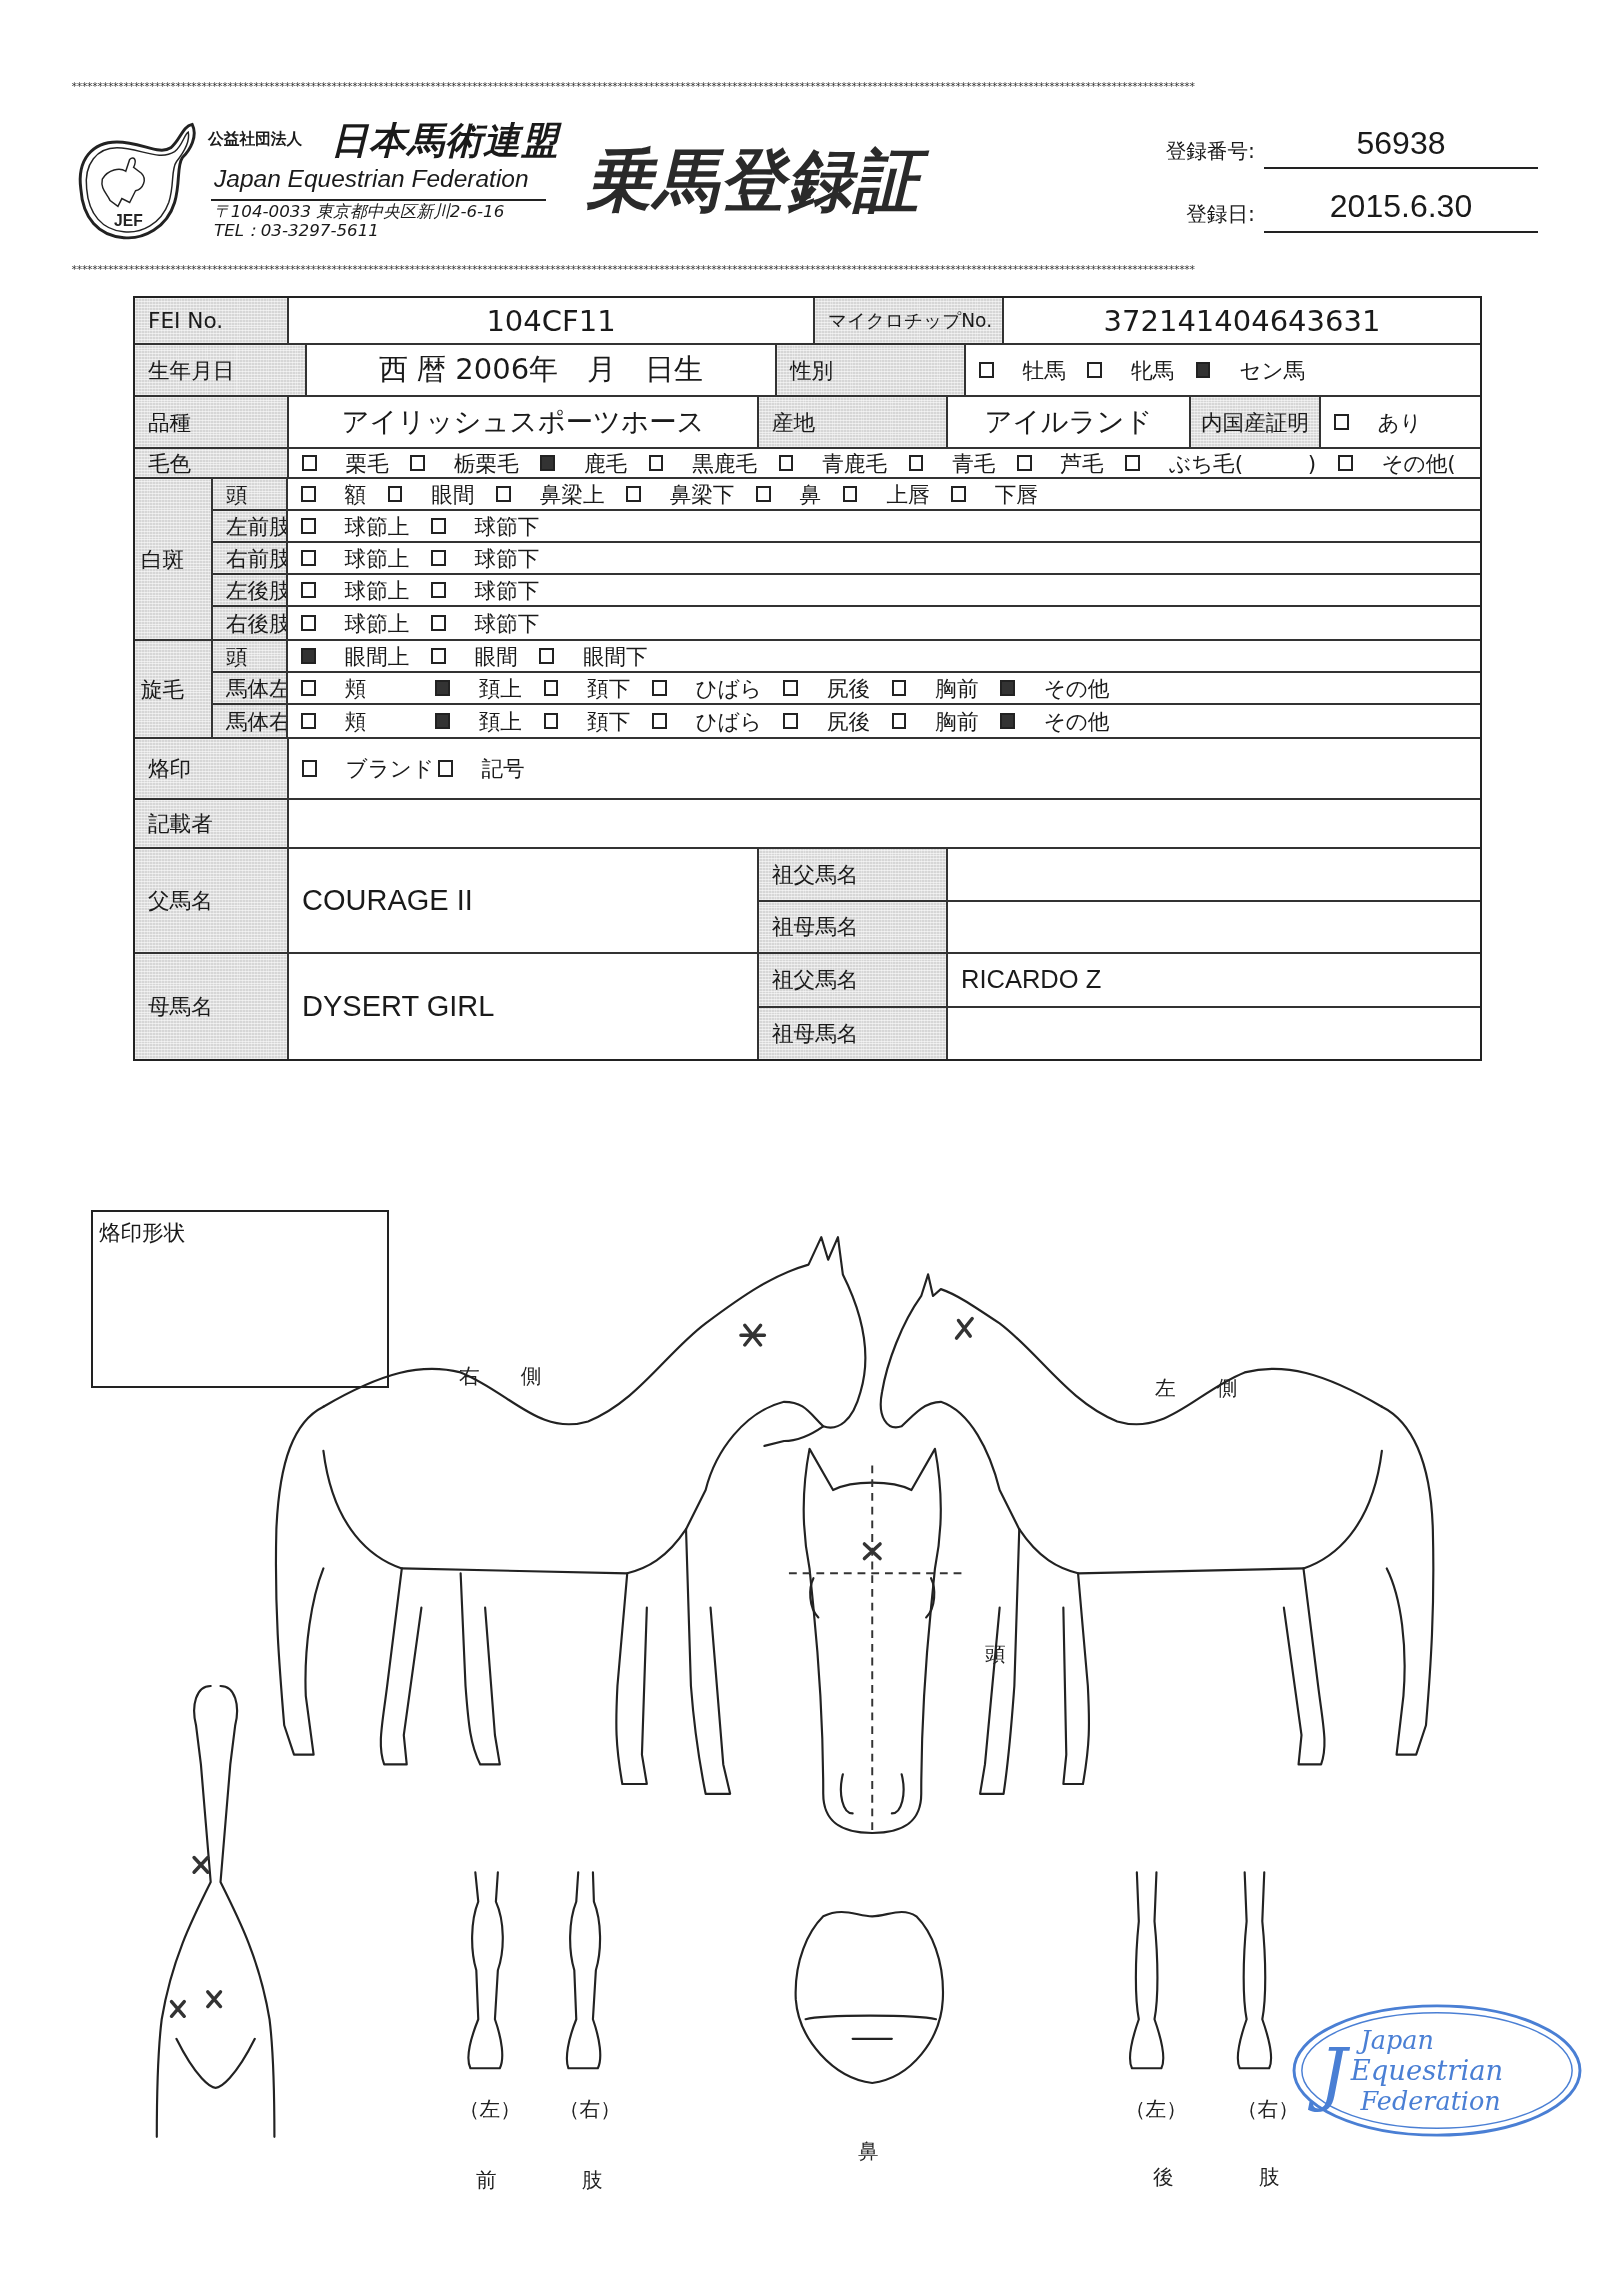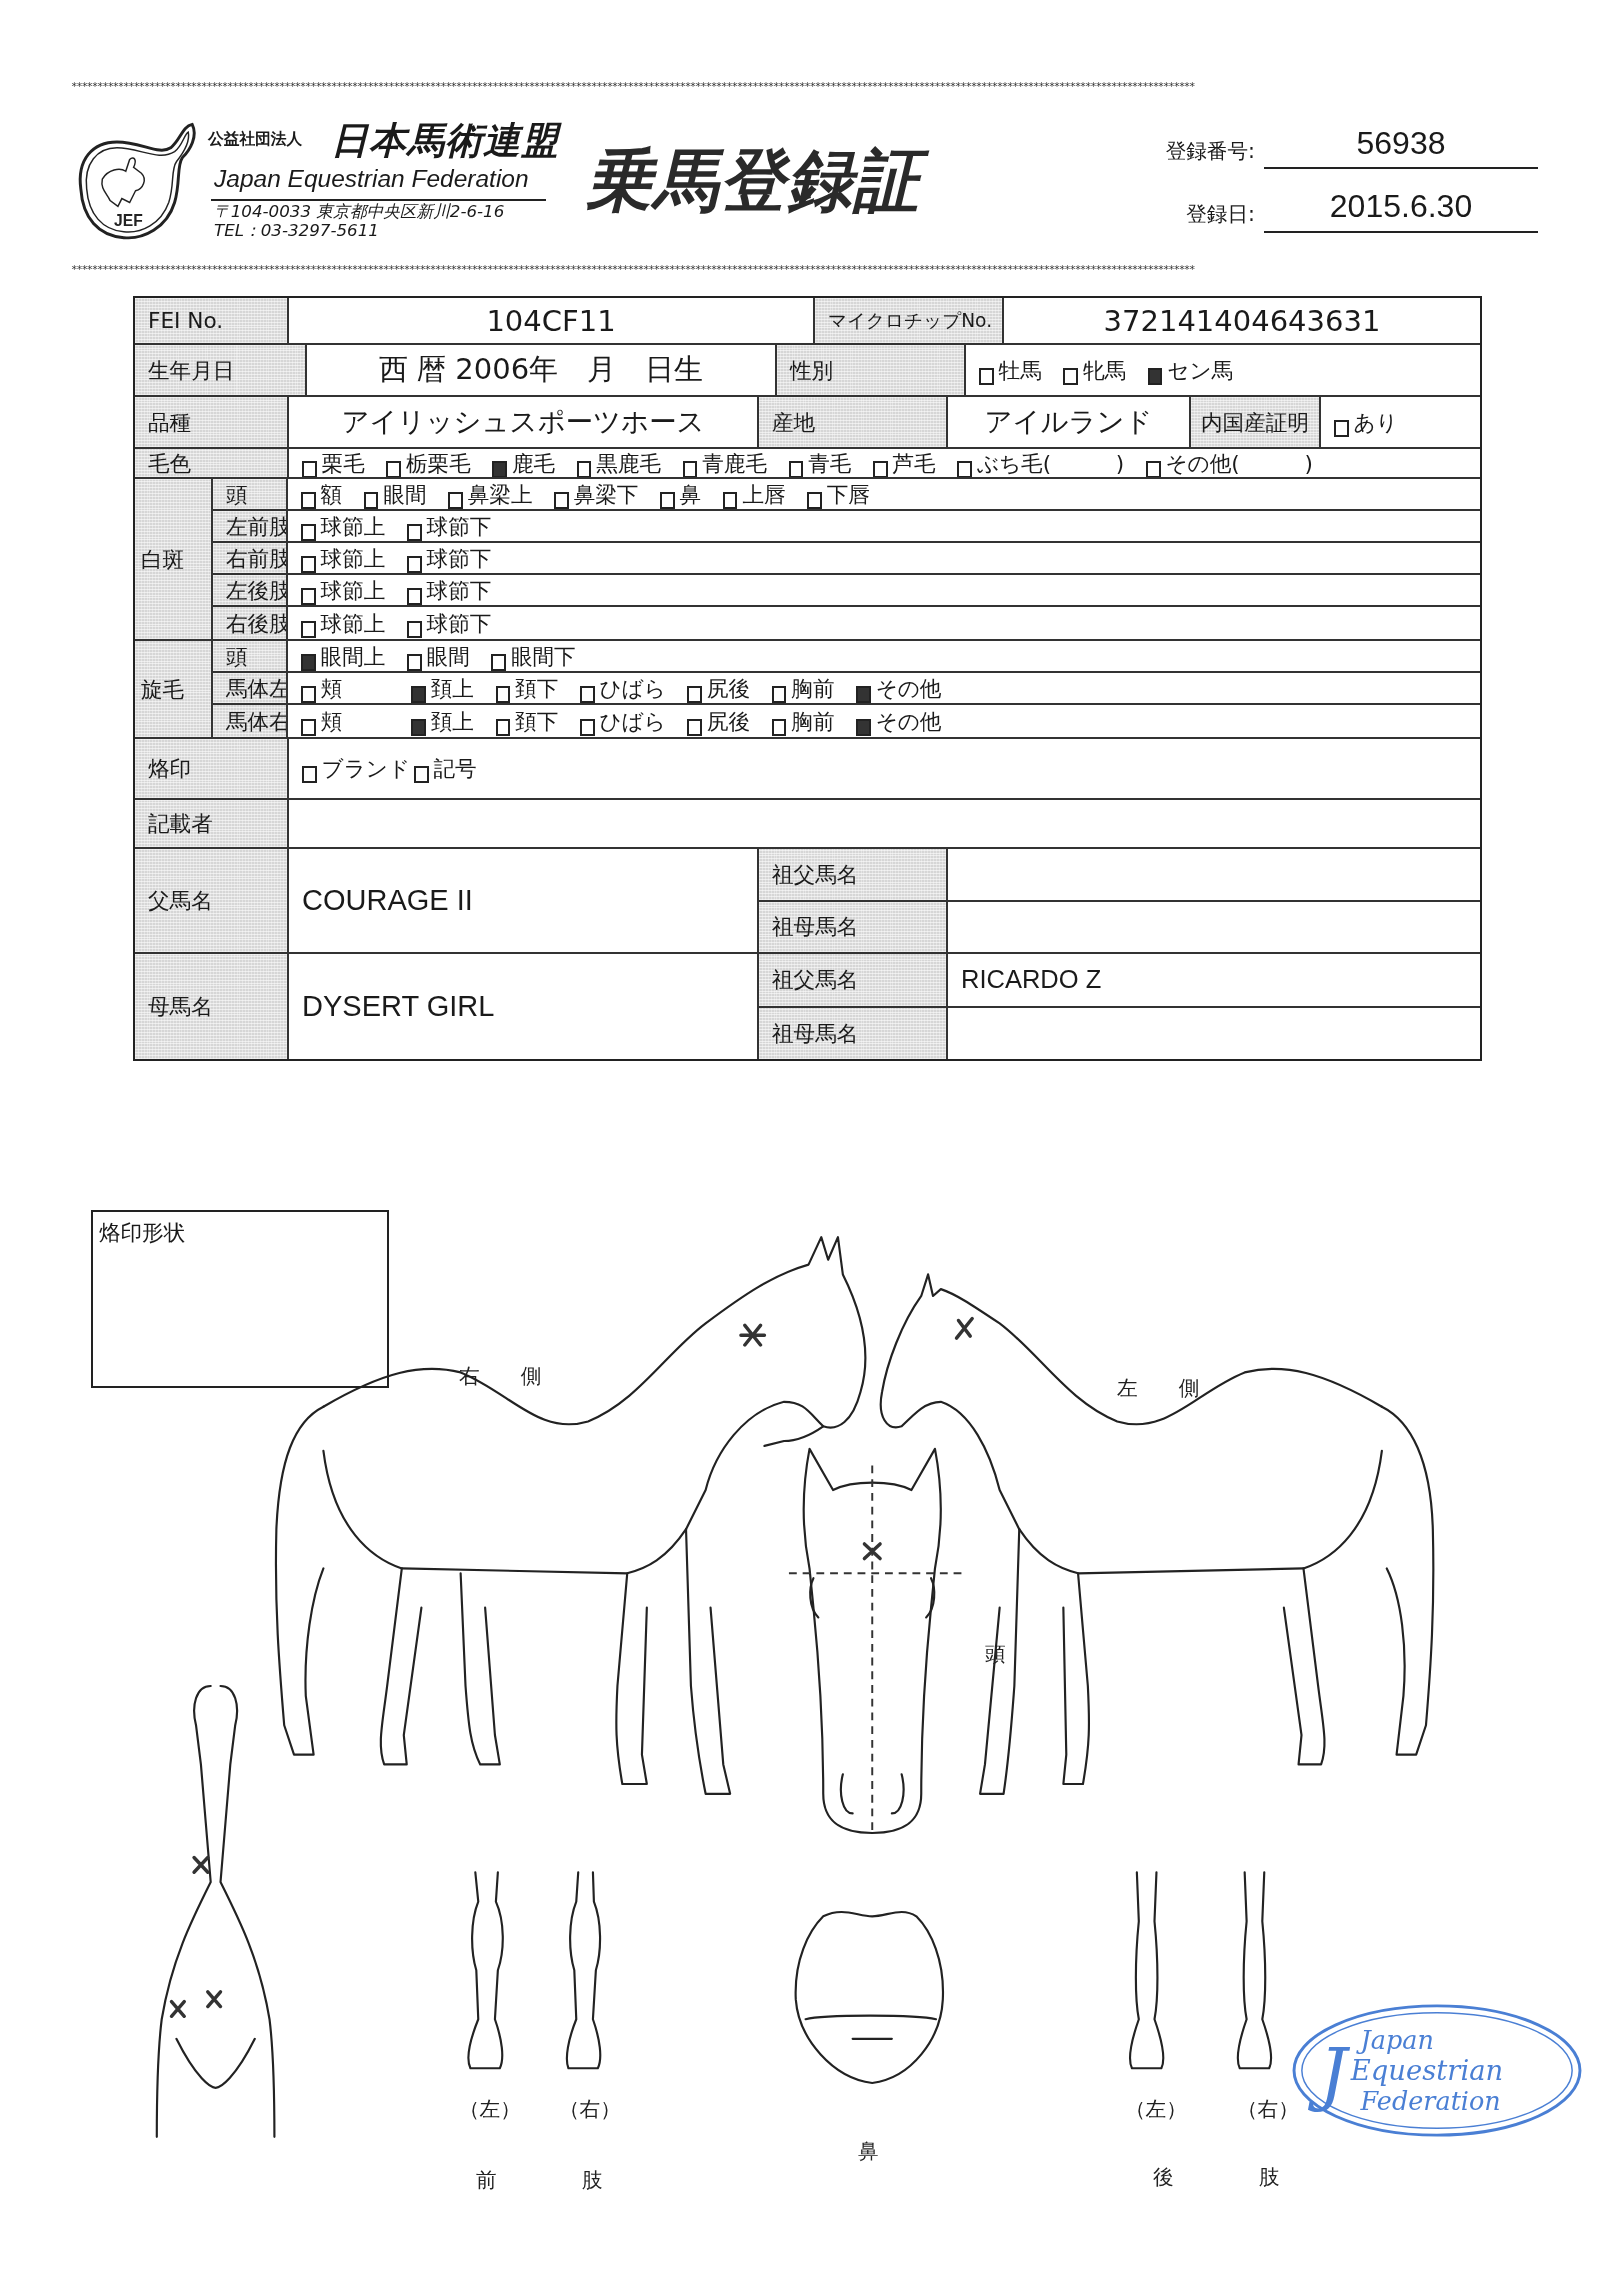--- a/index.html
+++ b/index.html
@@ -23,21 +23,21 @@
   .form { position: absolute; left: 133px; top: 296px; width: 1349px; border: 2.9px solid #222; }
   .row { display: flex; border-bottom: 2px solid #333; }
   .row:last-child { border-bottom: none; }
   .cell { display: flex; align-items: center; padding: 0 13px; font-size: 21.6px; border-right: 2px solid #333; white-space: nowrap; overflow: hidden; }
   .cell:last-child { border-right: none; }
   .lbl { background-color: #d6d6d6;
          background-image: repeating-linear-gradient(0deg, rgba(255,255,255,0.55) 0 1px, transparent 1px 2.9px),
                            repeating-linear-gradient(90deg, rgba(255,255,255,0.35) 0 1px, transparent 1px 2.9px); }
   .center { justify-content: center; }
   .big { font-size: 29px; }
-  .opt { display: inline-flex; align-items: flex-end; margin-right: 21.6px; }
+  .opt { display: inline-flex; align-items: center; margin-right: 21.6px; gap: 24px; }
   .opt .box { display: inline-block; width: 14.7px; height: 16.7px; border: 2px solid #222; margin-right: 4.9px; }
   .opt .box.on { background: #333; }
   .group { display: flex; border-bottom: 2px solid #333; }
   .group .gl { width: 78px; display: flex; align-items: center; padding-left: 5.9px; font-size: 21.6px; border-right: 2px solid #333; }
   .group .rows { flex: 1; }
   .group .rows .row .sub { width: 75px; }
 
   
   .brand-box { position: absolute; left: 91px; top: 1210px; width: 298px; height: 178px; border: 2.9px solid #222; }
   .brand-box span { position: absolute; left: 5.9px; top: 5.9px; font-size: 21.6px; }
@@ -440,21 +440,21 @@
     <path d="M760,1352 L776,1372 M776,1352 L760,1372 M756,1362 L780,1362"></path>
     <path d="M978,1347 L990,1363 M992,1345 L976,1365"></path>
     <path d="M882,1575 L898,1590 M898,1575 L882,1590"></path>
     <path d="M198,1895 L212,1910 M212,1895 L198,1910"></path>
     <path d="M175,2042 L188,2057 M188,2042 L175,2057"></path>
     <path d="M212,2032 L225,2047 M225,2032 L212,2047"></path>
   </g>
 </svg>
 
 <div class="diag-label" style="left:459px; top:1362px;">右　　側</div>
-<div class="diag-label" style="left:1117px; top:1374px;">左　　側</div>
+<div class="diag-label" style="left:1155px; top:1374px;">左　　側</div>
 <div class="diag-label" style="left:985px; top:1640px;">頭</div>
 <div class="diag-label" style="left:858px; top:2137px;">鼻</div>
 <div class="diag-label" style="left:459px; top:2095px;">（左）</div>
 <div class="diag-label" style="left:559px; top:2095px;">（右）</div>
 <div class="diag-label" style="left:476px; top:2166px;">前</div>
 <div class="diag-label" style="left:582px; top:2166px;">肢</div>
 <div class="diag-label" style="left:1125px; top:2095px;">（左）</div>
 <div class="diag-label" style="left:1237px; top:2095px;">（右）</div>
 <div class="diag-label" style="left:1153px; top:2163px;">後</div>
 <div class="diag-label" style="left:1259px; top:2163px;">肢</div>

